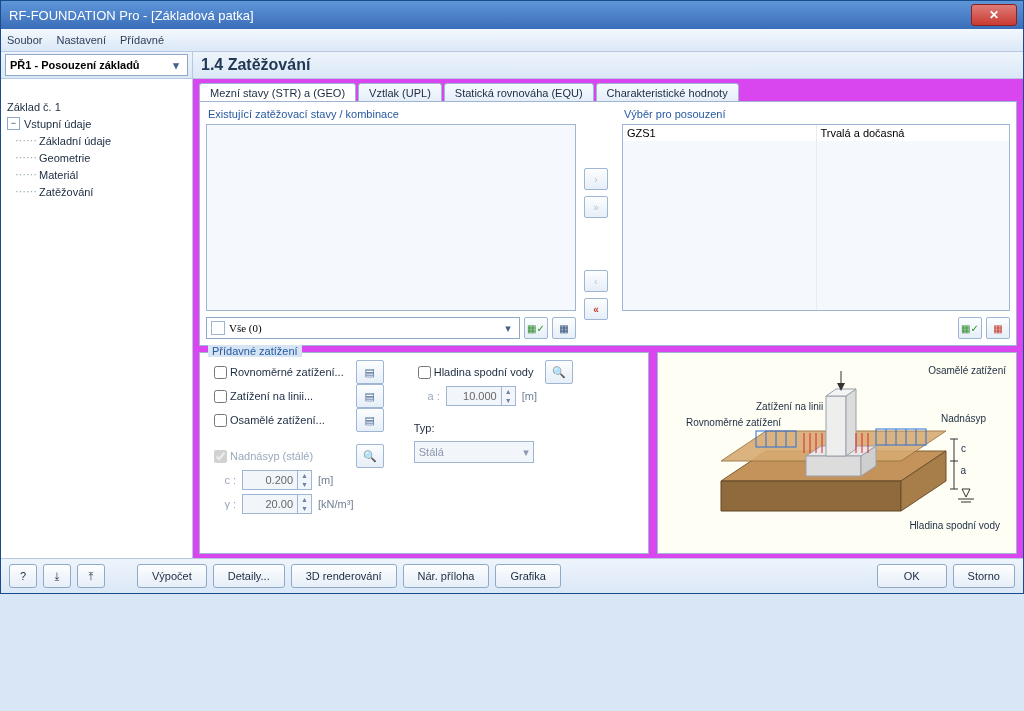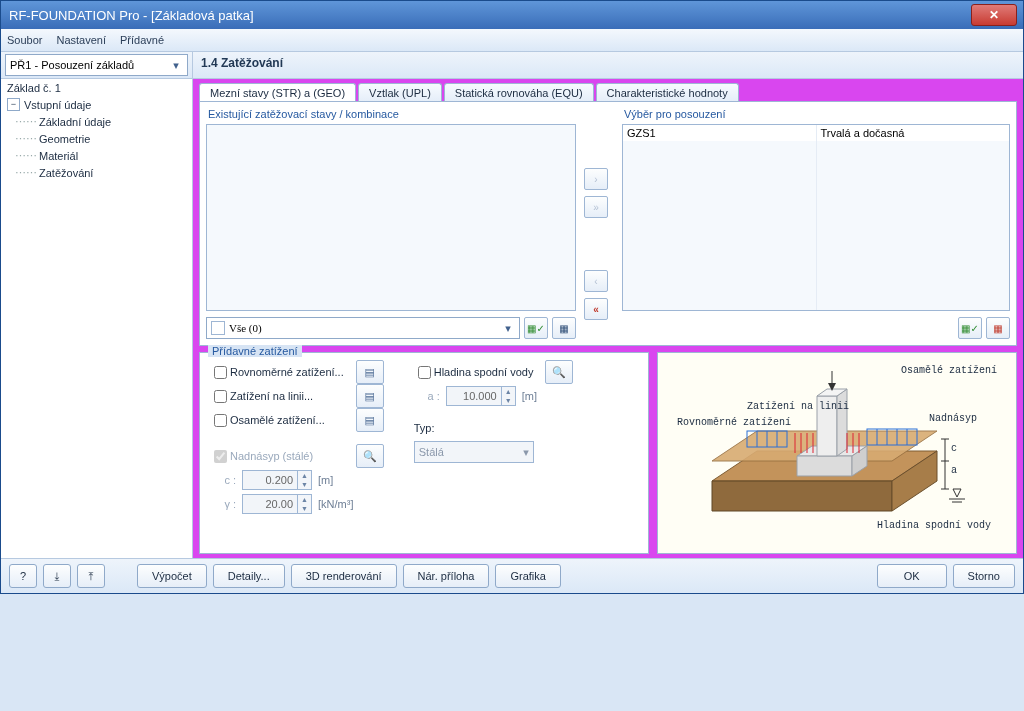--- a/index.html
+++ b/index.html
@@ -2,27 +2,27 @@
 <html><head>
 <meta charset="utf-8">
 <style>
   html, body { margin:0; padding:0; font-family: "Segoe UI", Tahoma, sans-serif; font-size:11px; background:#d9e6f5; }
   .window { width:1024px; height:594px; box-sizing:border-box; background:#d7e4f4; border:1px solid #1a4b8c; position:relative; display:flex; flex-direction:column; }
   .titlebar { height:28px; background:linear-gradient(#5f96d9,#3a6db8); color:#fff; display:flex; align-items:center; justify-content:space-between; padding:0 0 0 8px; font-size:13px; }
   .titlebar .closebtn { width:44px; height:20px; background:linear-gradient(#e07b78,#c83b32); border:1px solid #8a211c; border-radius:3px; display:flex; align-items:center; justify-content:center; color:#fff; font-weight:bold; font-size:12px; margin-right:6px; }
   .menubar { height:22px; background:linear-gradient(#f4f8fd,#dbe8f7); border-bottom:1px solid #b6c9e0; display:flex; align-items:center; padding:0 6px; gap:14px; color:#2b3e58; }
   .menubar span { cursor:default; }
   .toolbar2 { display:flex; align-items:stretch; border-bottom:1px solid #b6c9e0; }
-  .combo-pane { width:192px; background:linear-gradient(#eef4fb,#dbe8f7); border-right:1px solid #b6c9e0; display:flex; align-items:center; padding:2px 4px; box-sizing:border-box; }
+  .combo-pane { width:192px; background:linear-gradient(#eef4fb,#dbe8f7); border-right:1px solid #b6c9e0; display:flex; align-items:center; padding:2px 4px; box-sizing:border-box;font-weight:bold; }
   .combo { flex:1; height:20px; border:1px solid #8fa9c9; background:#fff; display:flex; align-items:center; justify-content:space-between; padding:0 4px; font-size:11px; }
   .combo .arrow { width:14px; text-align:center; color:#41618d; }
-  .section-title { flex:1; background:linear-gradient(#eef4fb,#dbe8f7); padding:4px 8px; font-weight:bold; color:#223955; font-size:12px; }
+  .section-title { flex:1; background:linear-gradient(#eef4fb,#dbe8f7); padding:4px 8px; font-weight:bold; color:#223955; font-size:16px; }
   .main { flex:1; display:flex; min-height:0; }
   .leftpanel { width:192px; background:#fff; border-right:1px solid #b6c9e0; box-sizing:border-box; overflow:auto; }
-  .tree { padding:0 0; font-size:11px; color:#1b2b40; }
+  .tree { padding:19px 0; font-size:11px; color:#1b2b40; }
   .tree .row { display:flex; align-items:center; height:17px; padding-left:6px; white-space:nowrap; }
   .tree .exp { width:11px; height:11px; border:1px solid #8fa9c9; display:inline-flex; align-items:center; justify-content:center; font-size:9px; line-height:9px; margin-right:4px; background:#fff; color:#2b3e58; }
   .tree .dots { color:#9aa; letter-spacing:0px; margin-right:2px; padding-left:8px;}
   .rightpanel { flex:1; display:flex; flex-direction:column; padding:4px 6px 0 6px; min-width:0; background:#d946ef; }
   .tabs { display:flex; }
   .tab { padding:3px 10px; border:1px solid #9eb6d4; border-bottom:none; background:linear-gradient(#f7fbff,#e4edf8); border-radius:3px 3px 0 0; margin-right:2px; color:#1b2b40; font-size:11px; }
   .tab:first-child { background:#fff; }
   .tabbody { flex:1; border:1px solid #9eb6d4; background:#fff; margin-top:-1px; display:flex; padding:6px; box-sizing:border-box; min-height:0; }
   .col { display:flex; flex-direction:column; min-height:0; }
   .col.left { width:370px; }
@@ -38,21 +38,21 @@
   .selgrid .c1 { width:330px; border-right:1px solid #e5ecf5; }
   .selgrid .c2 { flex:1; }
   .selgrid .cellrow { display:flex; align-items:center; height:16px; padding:0 4px; font-size:11px; background:#fff; }
   .selgrid .restback { flex:1; background:#f5f9fd; }
   .selgrid .colflex { display:flex; flex-direction:column; min-height:0; flex:1; }
   .rowbtns { display:flex; justify-content:flex-end; gap:4px; margin-top:6px; }
   .bottomgroups { display:flex; gap:8px; margin-top:6px; }
   .groupbox { border:1px solid #9eb6d4; background:#fff; padding:8px 10px 12px; position:relative; }
   .groupbox .legend { position:absolute; top:-8px; left:8px; background:#d7e4f4; padding:0 4px; color:#2659a0; font-size:11px; }
   .gb-left { flex:1; display:flex; gap:30px; }
-  .gb-right { width:338px; display:flex; align-items:center; justify-content:center;font-family:Liberation Mono, monospace; }
+  .gb-right { width:338px; display:flex; align-items:center; justify-content:flex-end; }
   .chk { display:flex; align-items:center; height:22px; color:#1b2b40; }
   .chk input { accent-color:#326fbb; }
   .chk.dis { color:#9aa9bc; }
   .spin { display:inline-flex; align-items:center; border:1px solid #9eb6d4; height:18px; background:#f2f5f9; }
   .spin input { width:46px; border:none; background:transparent; text-align:right; padding:0 4px; font-size:11px; color:#666; }
   .spin .sb { width:14px; display:flex; flex-direction:column; }
   .spin .sb div { height:9px; font-size:7px; display:flex; align-items:center; justify-content:center; border-left:1px solid #9eb6d4; color:#6b84a5;}
   .inline { display:flex; align-items:center; gap:6px; height:22px; }
   .unit { color:#6d7e95; }
   .sel { border:1px solid #9eb6d4; height:20px; background:#f2f5f9; display:flex; align-items:center; justify-content:space-between; padding:0 4px; width:110px; color:#8b98ab; }

